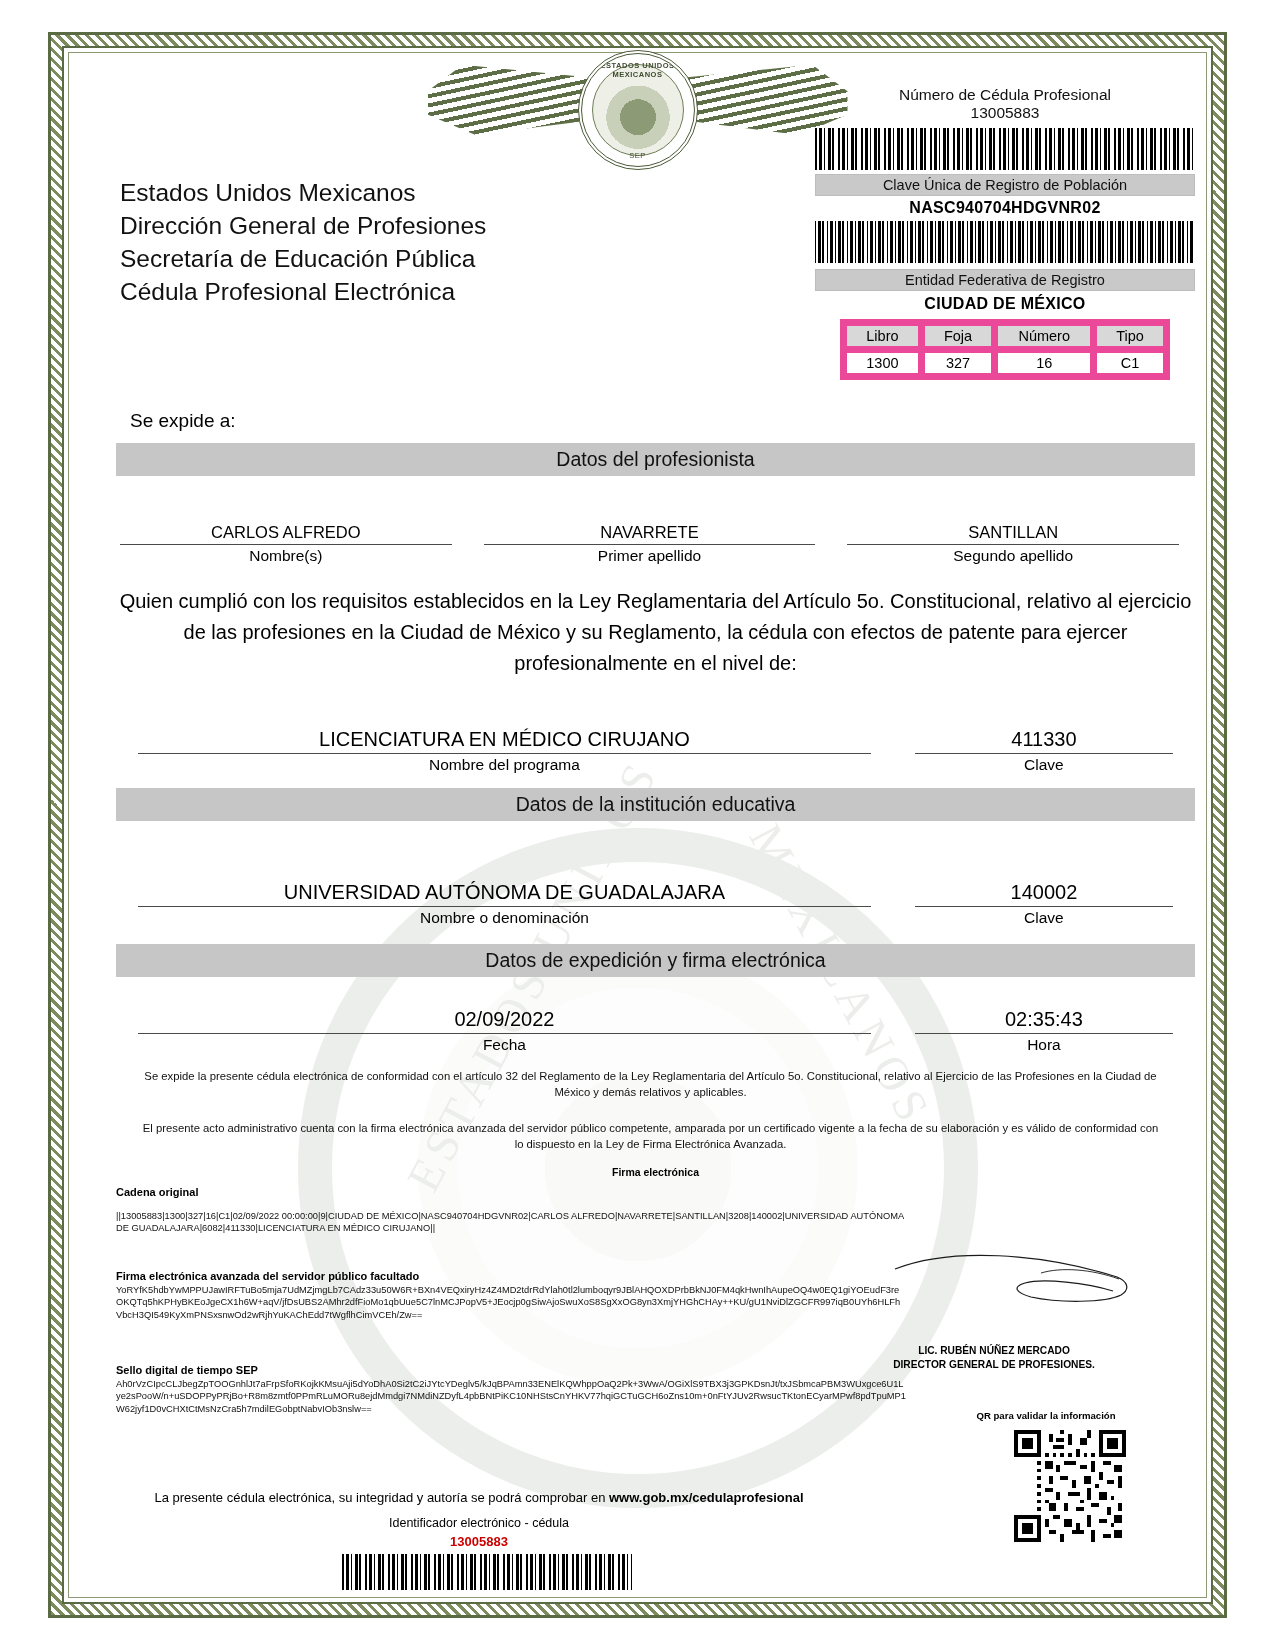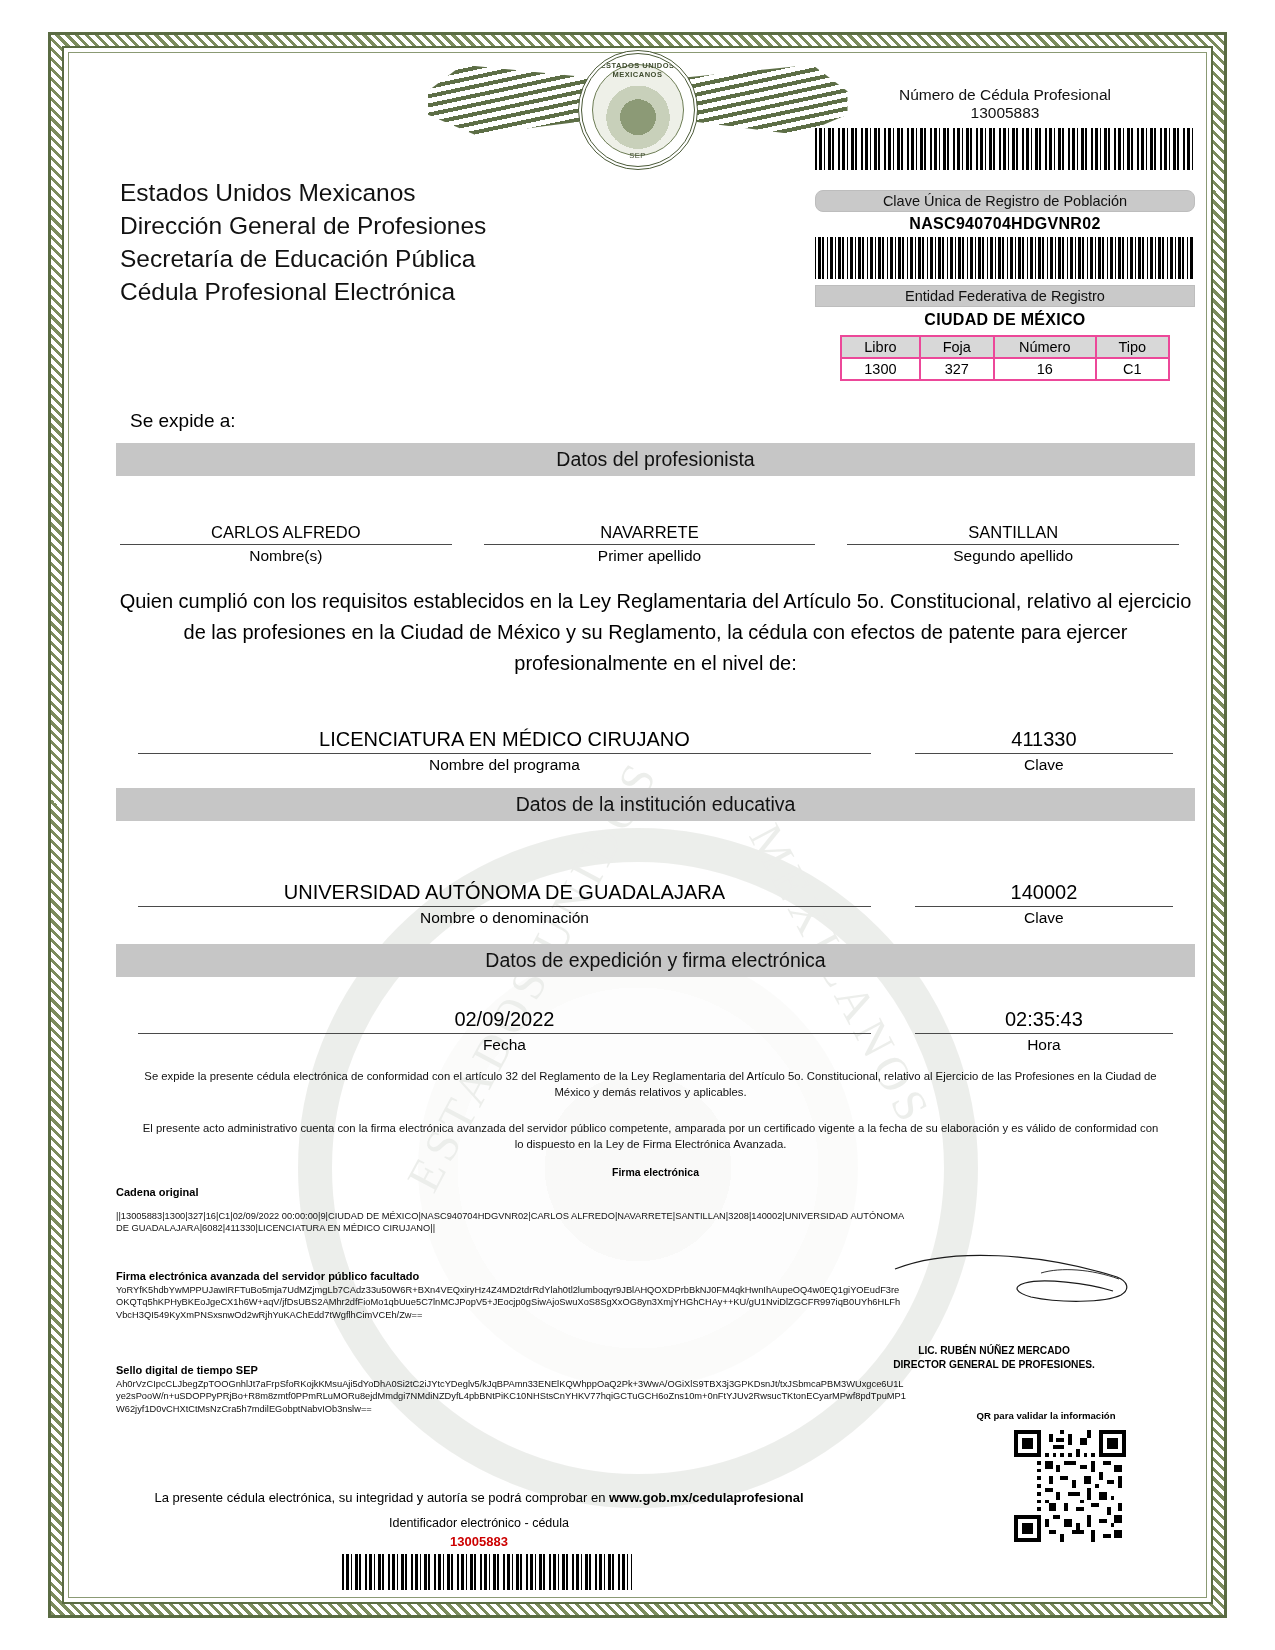--- a/index.html
+++ b/index.html
@@ -126,21 +126,21 @@
     background-image:repeating-linear-gradient(90deg,
       #000 0 1px, #fff 1px 3px, #000 3px 6px, #fff 6px 7px, #000 7px 9px,
       #fff 9px 12px, #000 12px 13px, #fff 13px 15px, #000 15px 18px, #fff 18px 20px);
   }
   .strong-val { font-size:16px; font-weight:bold; letter-spacing:.3px; }
 
   table.lfnt {
     border-collapse:collapse; margin:6px auto 0 auto; width:330px;
   }
   table.lfnt th, table.lfnt td {
-    border:2px solid #ec4899; font-size:14.5px; text-align:center; padding:2px 16px;
+    border:7px solid #ec4899; font-size:14.5px; text-align:center; padding:2px 16px;
   }
   table.lfnt th { background:#d8d8d8; font-weight:normal; }
 
   .se-expide {
     position:absolute; left:56px; top:352px; font-size:19px;
   }
 
   .section-band {
     position:absolute; left:42px; right:6px;
     background:#c6c6c6; text-align:center; font-size:19.5px; padding:5px 0;
@@ -254,21 +254,21 @@
       <div>Estados Unidos Mexicanos</div>
       <div>Dirección General de Profesiones</div>
       <div>Secretaría de Educación Pública</div>
       <div>Cédula Profesional Electrónica</div>
     </div>
 
     <div class="hdr-right">
       <div class="lbl-plain">Número de Cédula Profesional</div>
       <div class="val-plain">13005883</div>
       <div class="barcode bc1" style="margin-top:6px;"></div>
-      <div class="grey-band" style="margin-top:20px;border-radius:8px;">Clave Única de Registro de Población</div>
+      <div class="grey-band" style="margin-top:4px;">Clave Única de Registro de Población</div>
       <div class="strong-val" style="margin-top:3px;">NASC940704HDGVNR02</div>
       <div class="barcode bc2" style="margin-top:4px;"></div>
       <div class="grey-band" style="margin-top:6px;">Entidad Federativa de Registro</div>
       <div class="strong-val" style="margin-top:4px;">CIUDAD DE MÉXICO</div>
 
       <table class="lfnt">
         <tbody>
             <tr>
           <th>Libro</th>
           <th>Foja</th>

